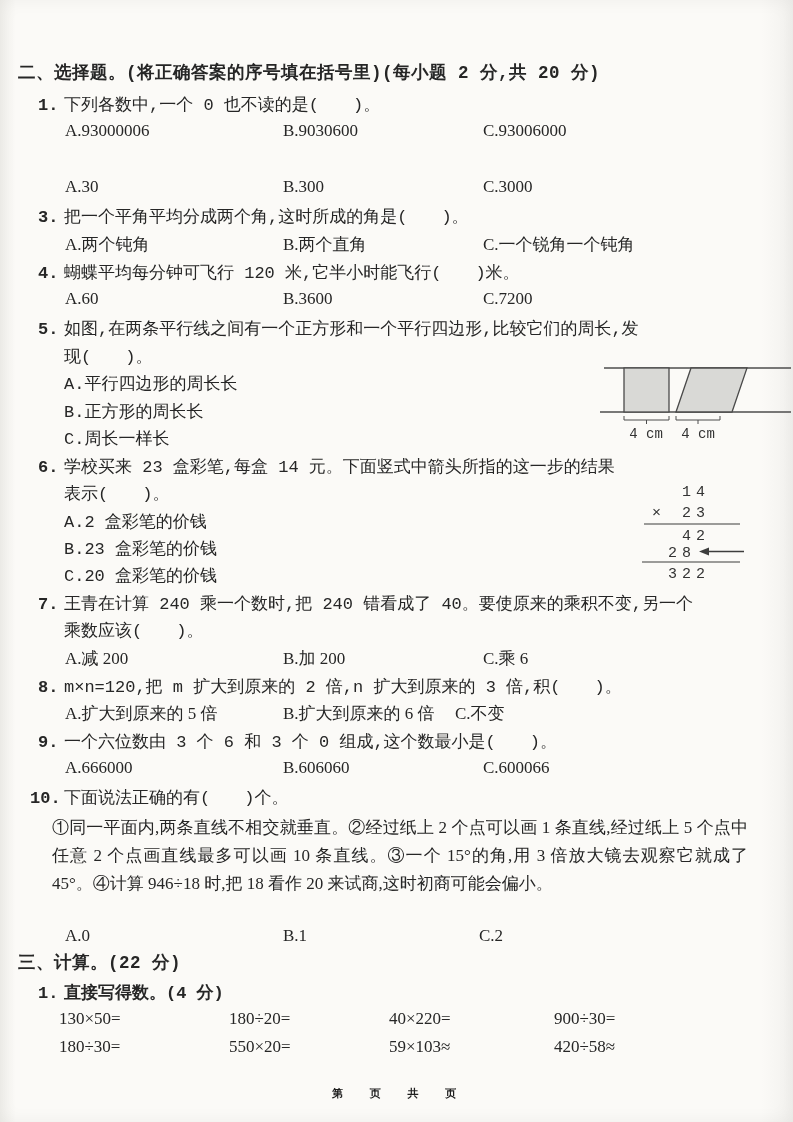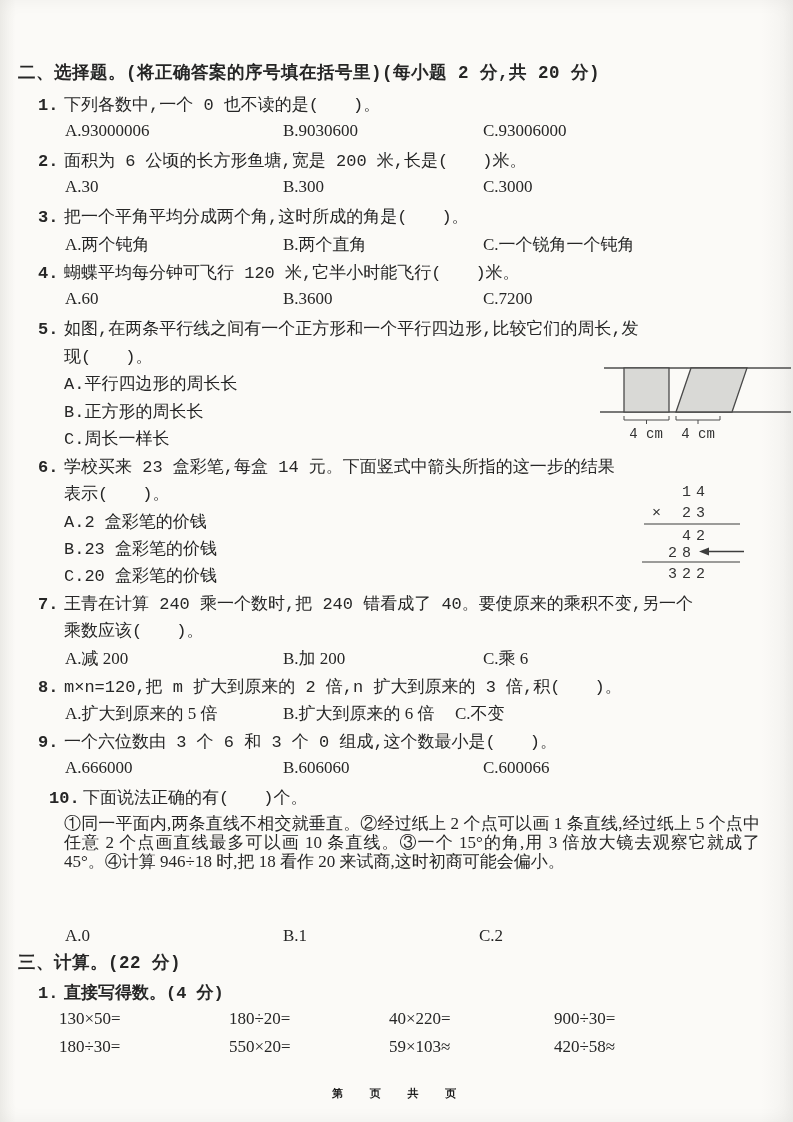--- a/index.html
+++ b/index.html
@@ -10,35 +10,35 @@
     background:linear-gradient(90deg,#f1f0ec 0px,#fbfaf7 16px,#fbfaf7 96%,#f2f1ee 100%);
     color:#262626;
     font-family:"Liberation Serif","DejaVu Serif",serif;
     font-size:17px;
     overflow:hidden;
     box-shadow:inset 0 0 18px rgba(0,0,0,0.05);
   }
   .abs{position:absolute;white-space:nowrap;font-family:Liberation Mono, monospace;}
   .h{font-weight:bold;font-size:17.5px;letter-spacing:0.5px;}
   .qnum{display:inline-block;min-width:26px;font-weight:bold;}
-  .qnum.w10{min-width:34px;margin-left:19px;}
+  .qnum.w10{min-width:34px;}
   .optrow{position:absolute;left:0;width:793px;height:28px;}
   .optrow span{position:absolute;white-space:nowrap;}
   .oa{left:65px;}
   .ob{left:283px;}
   .oc{left:483px;}
   .oc-q8{left:455px;}
   .oc-q10{left:479px;text-align:right;}
   .c1{left:59px;}
   .c2{left:229px;}
   .c3{left:389px;}
   .c4{left:554px;}
   .para{
-    position:absolute;left:64px;top:814px;width:696px;
-    white-space:normal;line-height:19px;text-align:justify;
+    position:absolute;left:52px;top:814px;width:696px;
+    white-space:normal;line-height:28px;text-align:justify;
   }
   .footer{
     position:absolute;left:0;top:1086px;width:100%;
     text-align:center;font-weight:bold;font-size:11px;
     letter-spacing:5px;word-spacing:14px;color:#1e1e1e;
   }
   svg text{fill:#333;}
 </style>
 </head>
 <body>
@@ -47,21 +47,20 @@
 
   <div class="abs h" style="top:60px;left:18px">二、选择题。(将正确答案的序号填在括号里)(每小题 2 分,共 20 分)</div>
 
   <div class="abs" style="top:93px;left:38px"><span class="qnum">1.</span><span>下列各数中,一个 0 也不读的是(　　)。</span></div>
   <div class="optrow" style="top:121px">
     <span class="oa">A.93000006</span>
     <span class="ob">B.9030600</span>
     <span class="oc">C.93006000</span>
   </div>
 
-  <div class="abs" style="top:149px;left:38px"><span class="qnum">2.</span><span>面积为 6 公顷的长方形鱼塘,宽是 200 米,长是(　　)米。</span></div>
   <div class="optrow" style="top:177px">
     <span class="oa">A.30</span>
     <span class="ob">B.300</span>
     <span class="oc">C.3000</span>
   </div>
 
   <div class="abs" style="top:205px;left:38px"><span class="qnum">3.</span><span>把一个平角平均分成两个角,这时所成的角是(　　)。</span></div>
   <div class="optrow" style="top:233px">
     <span class="oa">A.两个钝角</span>
     <span class="ob">B.两个直角</span>

